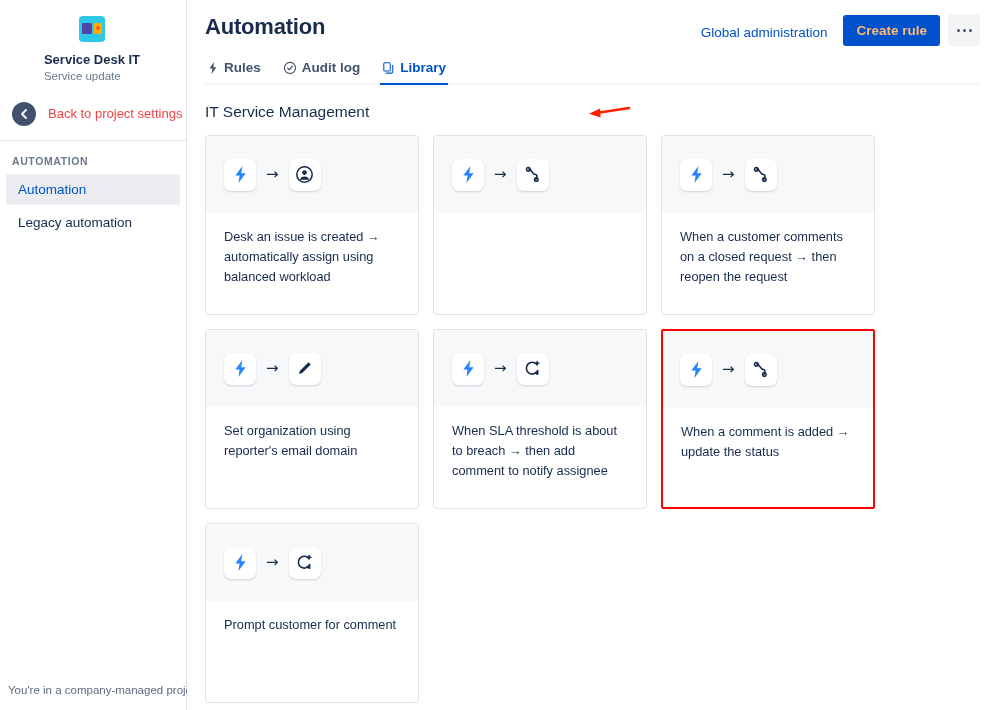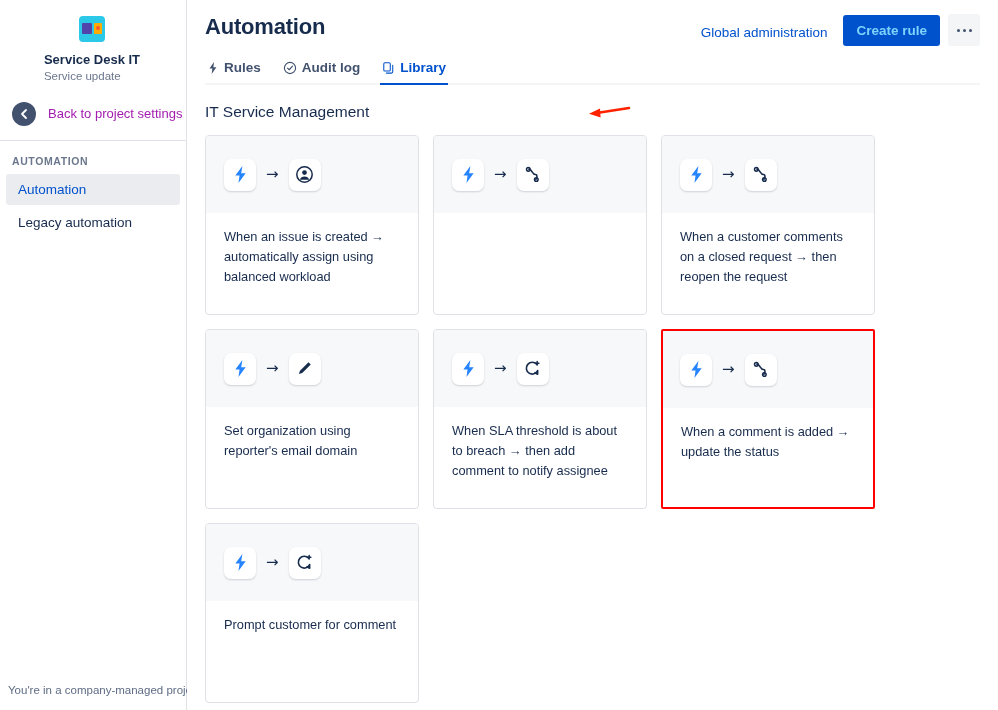--- a/index.html
+++ b/index.html
@@ -58,21 +58,21 @@
   .back-row {
     display: flex; align-items: center; gap: 12px;
     padding: 8px 12px 14px 12px;
     cursor: pointer;
   }
   .back-circle {
     width: 24px; height: 24px; min-width: 24px;
     border-radius: 50%; background: #42526e;
     display: flex; align-items: center; justify-content: center;
   }
-  .back-label { font-size: 13px; color: #a21caf; white-space: nowrap; }
+  .back-label { font-size: 13px; color: #ef4444; white-space: nowrap; }
   .sb-divider { height: 1px; background: #dfe1e6; margin: 0 0 0 0; }
   .sb-section-title {
     font-size: 10.5px; font-weight: bold; letter-spacing: 0.6px;
     color: #6b778c; padding: 14px 12px 6px 12px;
     text-transform: uppercase;
   }
   .sb-item {
     display: block; font-size: 13.5px; color: #172b4d;
     padding: 8px 12px; margin: 1px 6px; border-radius: 3px;
     cursor: pointer; white-space: nowrap;
@@ -97,21 +97,21 @@
   .page-title {
     font-size: 22px; font-weight: bold; color: #172b4d;
     letter-spacing: -0.2px; margin: 4px 0 0 0; flex: 1;
   }
   .top-actions { display: flex; align-items: flex-end; gap: 8px; padding-top: 4px; }
   .link-btn {
     font-size: 13.5px; color: #0052cc; cursor: pointer;
     padding: 6px 8px; white-space: nowrap;
   }
   .primary-btn {
-    background: #0052cc; color: #7dd3fc; font-size: 13.5px; font-weight: bold;
+    background: #0052cc; color: #fdba74; font-size: 13.5px; font-weight: bold;
     border: none; border-radius: 3px; padding: 8px 13px; cursor: pointer;
     white-space: nowrap;
   }
   .icon-btn {
     width: 32px; height: 32px; border-radius: 3px; background: #f4f5f7;
     border: none; cursor: pointer;
     display: flex; align-items: center; justify-content: center; gap: 3px;
   }
   .dot { width: 3px; height: 3px; border-radius: 50%; background: #42526e; }
 
@@ -291,21 +291,21 @@
           </div>
           <span class="arrow-glyph">→</span>
           <div class="tile">
             <svg width="19" height="19" viewBox="0 0 20 20" aria-hidden="true">
               <circle cx="10" cy="10" r="8.1" fill="none" stroke="#172b4d" stroke-width="1.6"></circle>
               <circle cx="10" cy="7.9" r="2.5" fill="#172b4d"></circle>
               <path d="M5.1 15.6 a5.2 5.2 0 0 1 9.8 0" fill="#172b4d"></path>
             </svg>
           </div>
         </div>
-        <div class="card-body">When an issue is created → automatically assign using balanced workload</div>
+        <div class="card-body">Desk an issue is created → automatically assign using balanced workload</div>
       </div>
 
       <div class="card">
         <div class="card-head">
           <div class="tile">
             <svg width="17" height="19" viewBox="0 0 12 14" aria-hidden="true">
               <path d="M7.4 0.8 L2.2 7.8 H5.3 L4.5 13.2 L9.8 6.1 H6.5 Z" fill="#2684ff"></path>
             </svg>
           </div>
           <span class="arrow-glyph">→</span>

